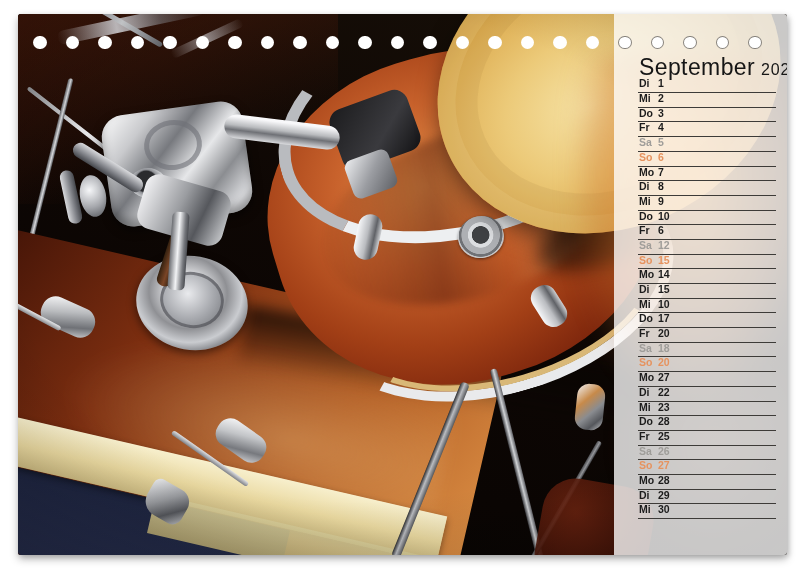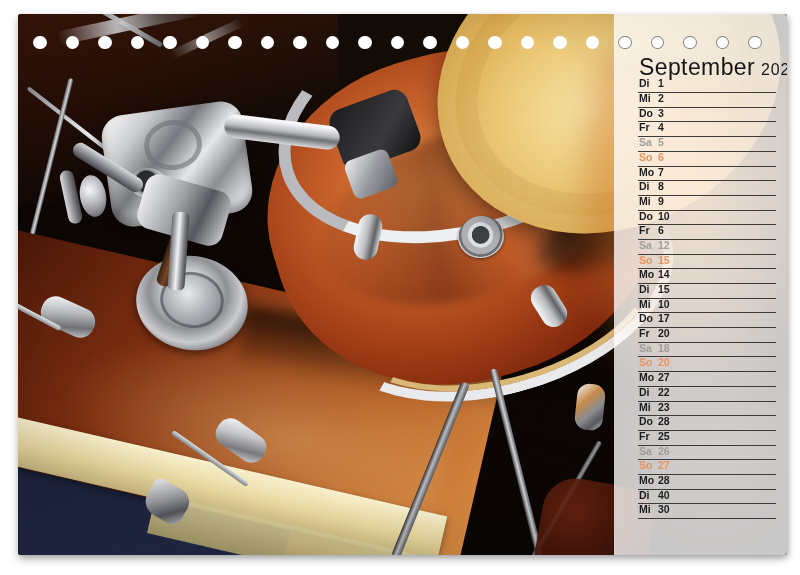--- a/index.html
+++ b/index.html
@@ -353,21 +353,21 @@
             <span class="n">27</span>
           </div>
 
           <div class="row weekday">
             <span class="d">Mo</span>
             <span class="n">28</span>
           </div>
 
           <div class="row weekday">
             <span class="d">Di</span>
-            <span class="n">40</span>
+            <span class="n">29</span>
           </div>
 
           <div class="row weekday">
             <span class="d">Mi</span>
             <span class="n">30</span>
           </div>
 
       </div>
     </div>
 

